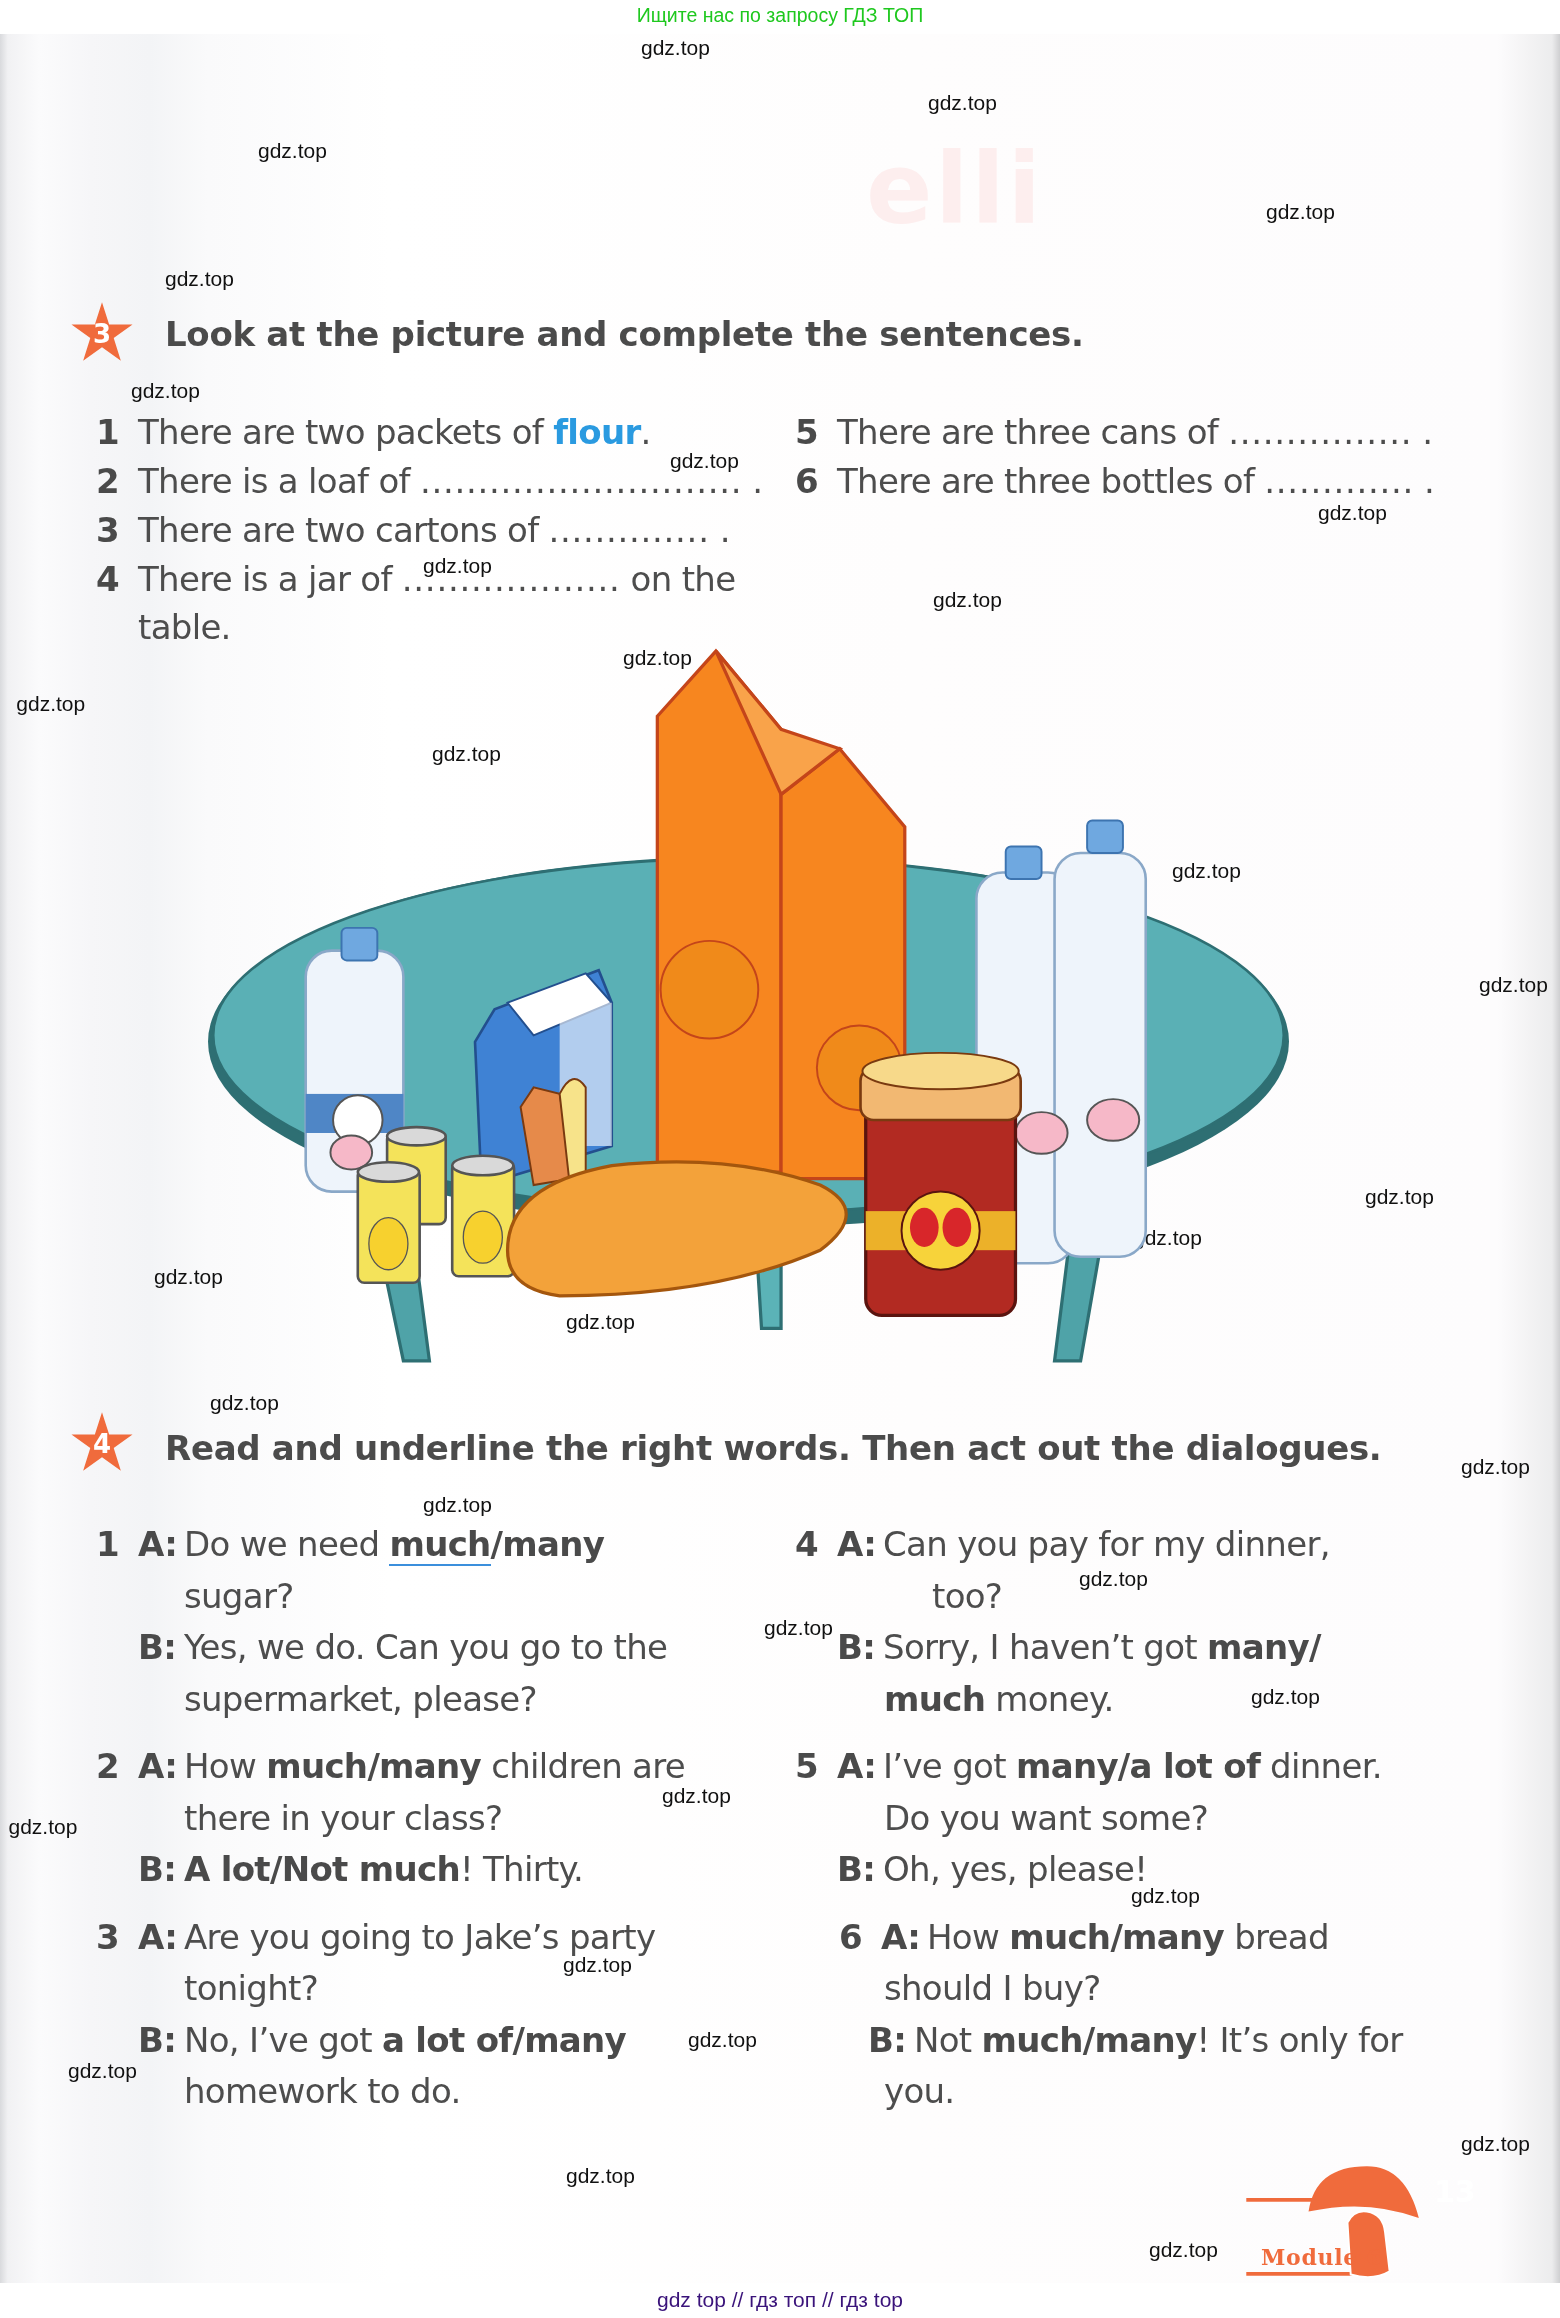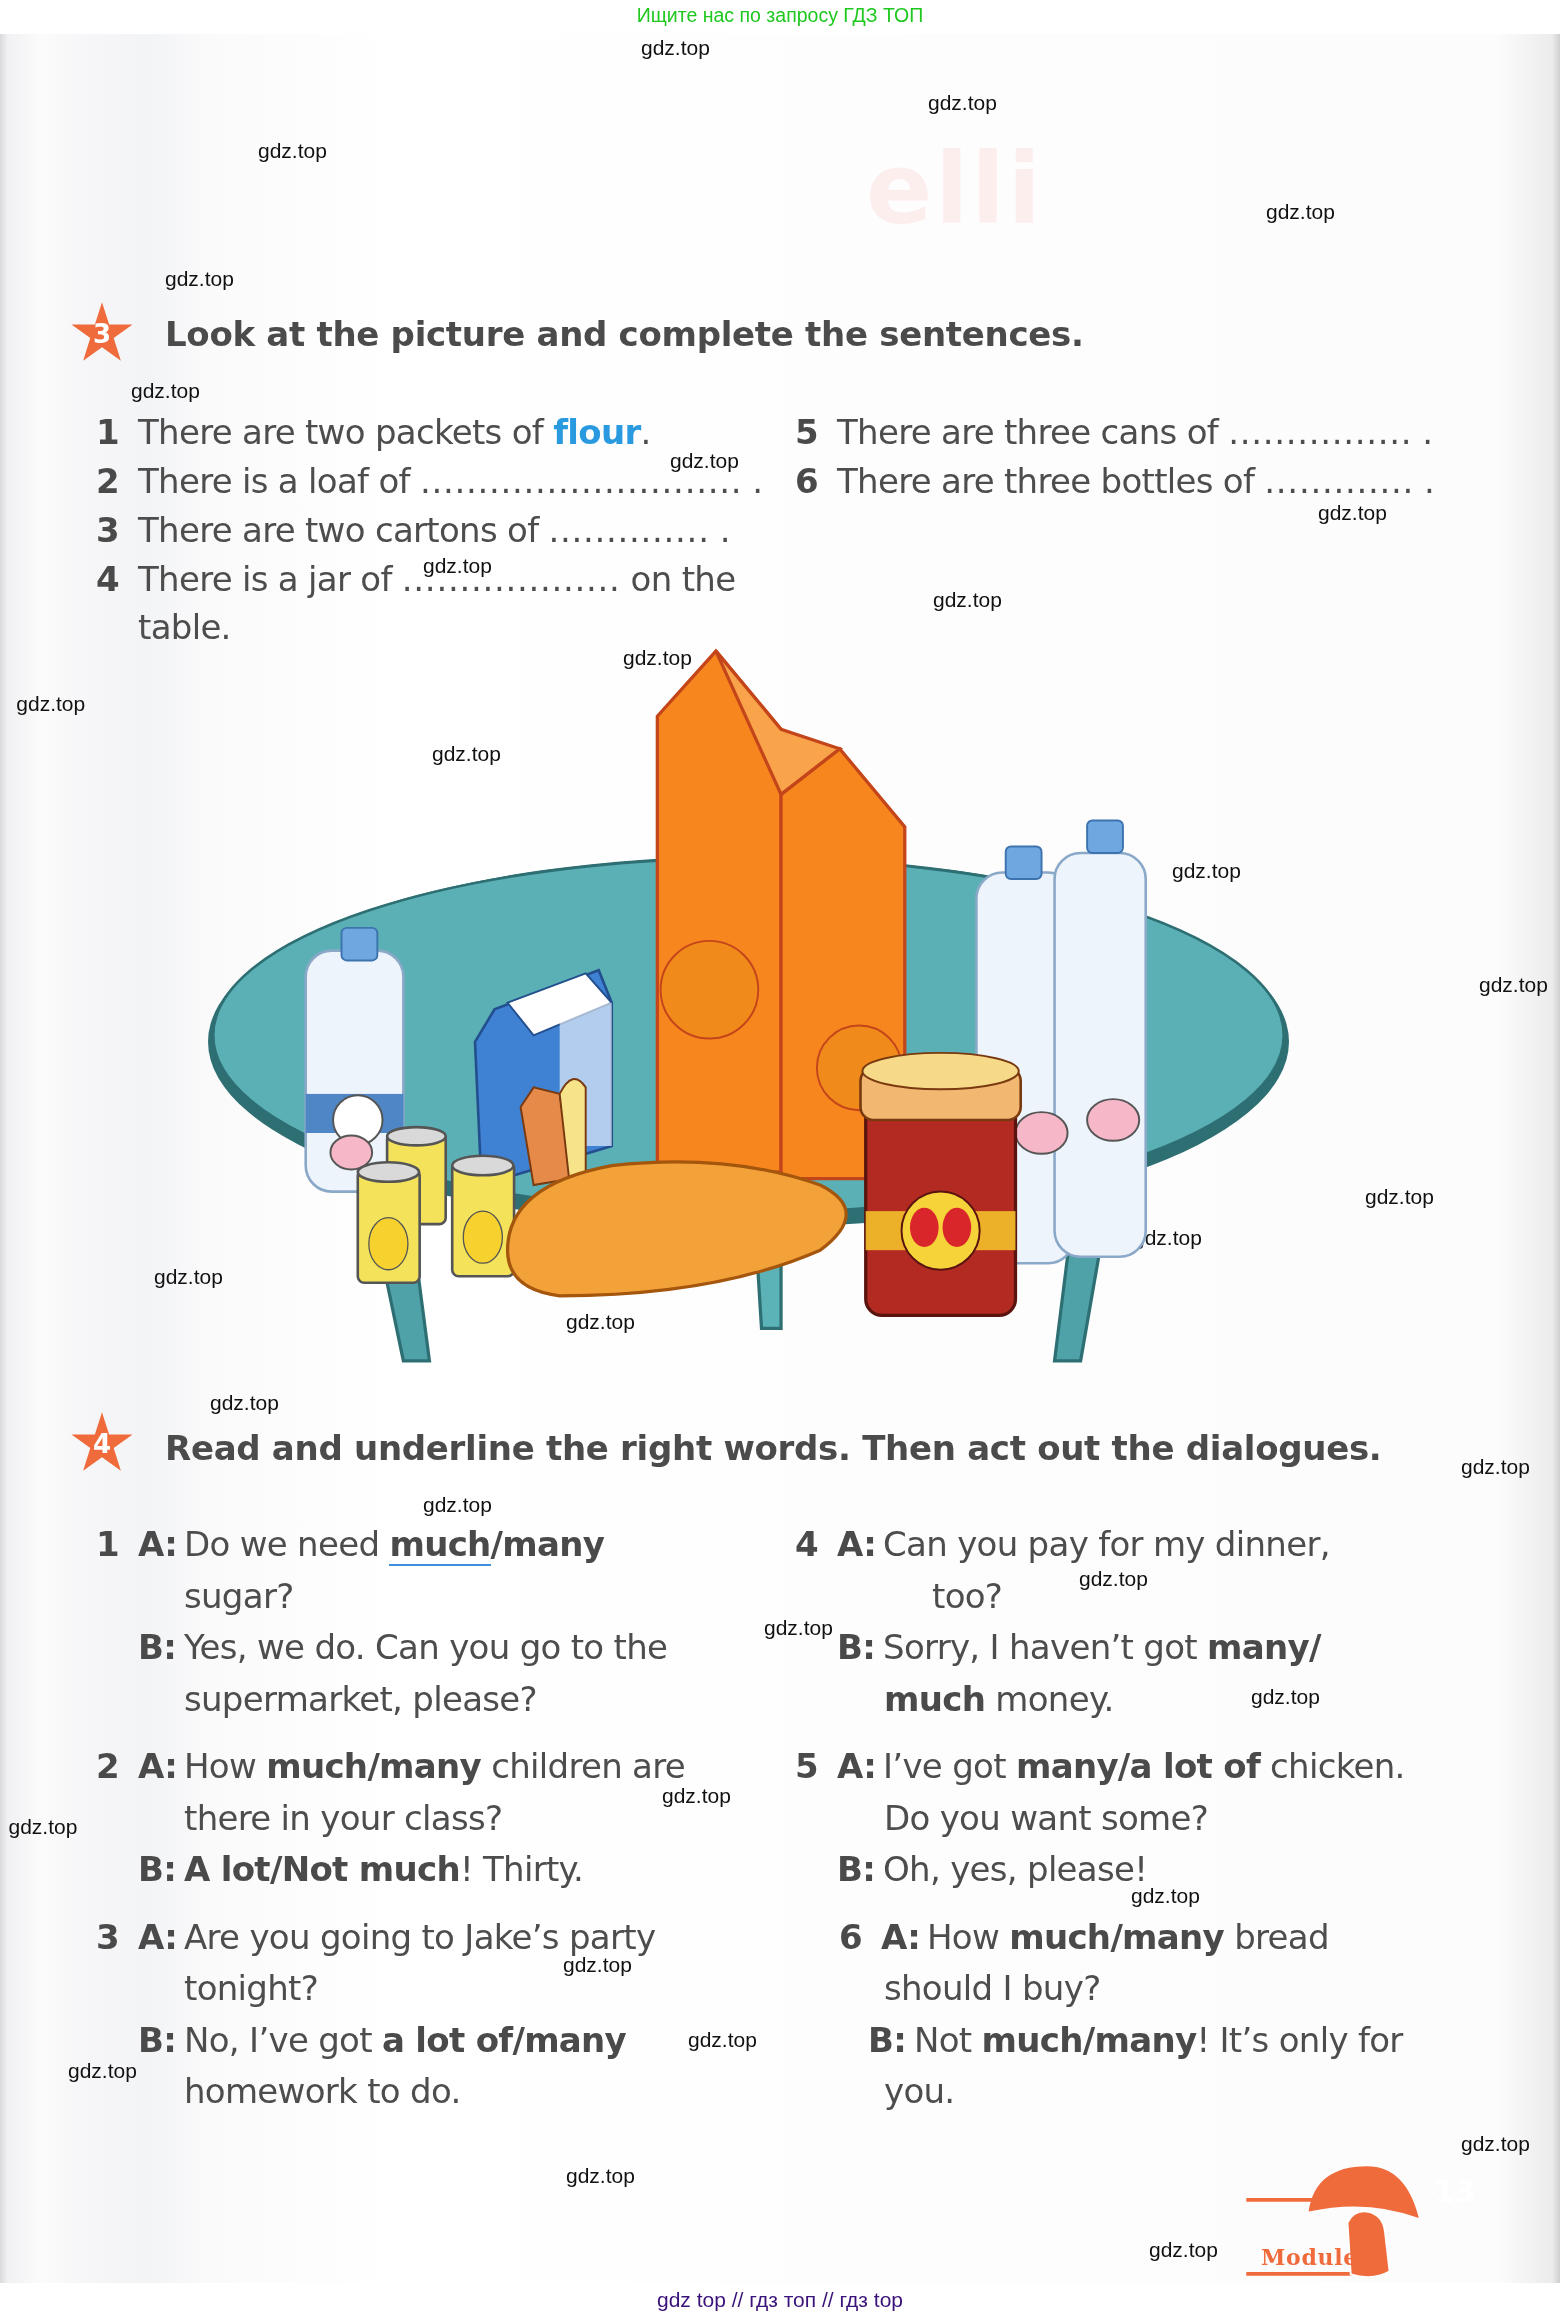--- a/index.html
+++ b/index.html
@@ -246,21 +246,21 @@
 </div>
 <div class="line" style="left:932px;top:1576px">too?</div>
 <div class="line" style="left:837px;top:1627px">
   <span class="spk">B:</span><span>Sorry, I haven’t got </span><span class="b">many</span><span class="b">/</span>
 </div>
 <div class="line" style="left:884px;top:1679px">
   <span class="b">much</span><span> money.</span>
 </div>
 
 <div class="line" style="left:795px;top:1746px">
-  <span class="num">5</span><span class="spk">A:</span><span>I’ve got </span><span class="b">many</span><span class="b">/</span><span class="b">a lot of</span><span> chicken.</span>
+  <span class="num">5</span><span class="spk">A:</span><span>I’ve got </span><span class="b">many</span><span class="b">/</span><span class="b">a lot of</span><span> dinner.</span>
 </div>
 <div class="line" style="left:884px;top:1798px">Do you want some?</div>
 <div class="line" style="left:837px;top:1849px">
   <span class="spk">B:</span><span>Oh, yes, please!</span>
 </div>
 
 <div class="line" style="left:839px;top:1917px">
   <span class="num">6</span><span class="spk">A:</span><span>How </span><span class="b">much</span><span class="b">/</span><span class="b">many</span><span> bread</span>
 </div>
 <div class="line" style="left:884px;top:1968px">should I buy?</div>

